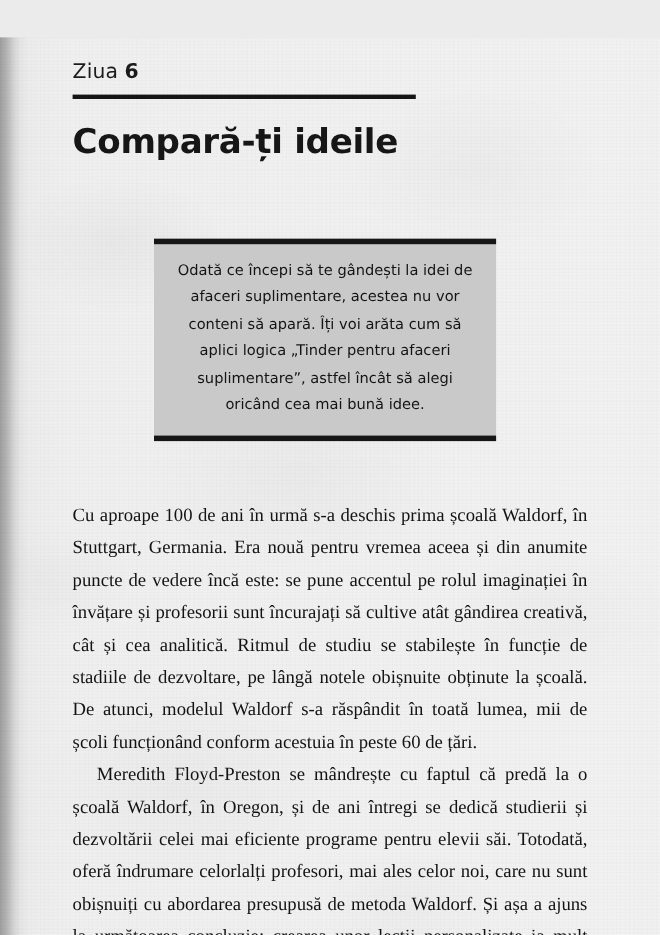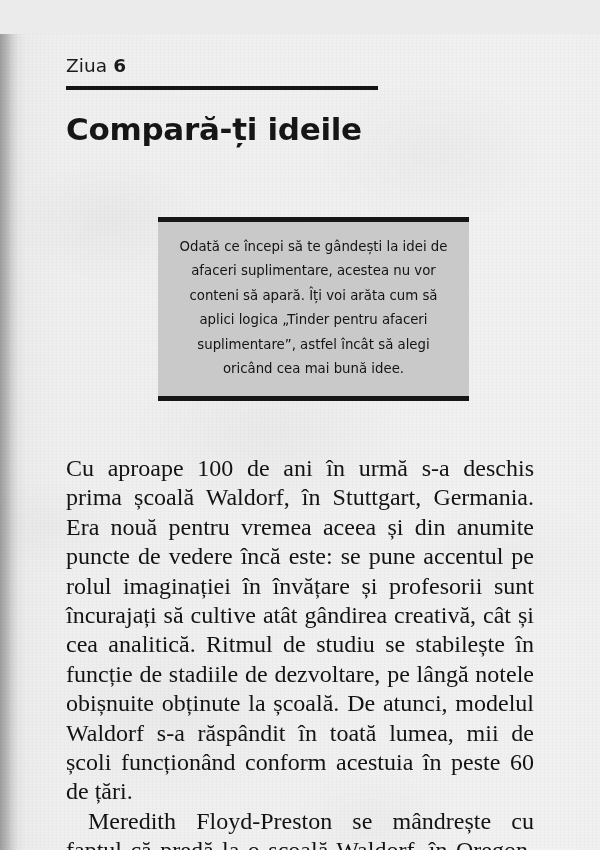--- a/index.html
+++ b/index.html
@@ -90,21 +90,21 @@
     font-size: 31px;
     line-height: 1.05;
     color: #161616;
     letter-spacing: -0.3px;
     white-space: nowrap;
   }
 
   
   #pullquote {
     position: absolute;
-    left: 158px;
+    left: 140px;
     top: 183px;
     width: 311px;
     box-sizing: border-box;
     background: #c9c9c9;
     border-top: 5px solid #161616;
     border-bottom: 5px solid #161616;
     padding: 13px 16px 15px 16px;
   }
   #pullquote-text {
     font-family: "DejaVu Sans", sans-serif;
@@ -116,21 +116,21 @@
 
   
   #body-copy {
     position: absolute;
     left: 66px;
     top: 420px;
     width: 468px;
   }
   .para {
     font-family: "Liberation Serif", serif;
-    font-size: 24px;
+    font-size: 17px;
     line-height: 29.4px;
     color: #131313;
     text-align: justify;
     text-justify: inter-word;
     margin: 0;
     hyphens: manual;
   }
   .para.indent {
     text-indent: 22px;
   }

